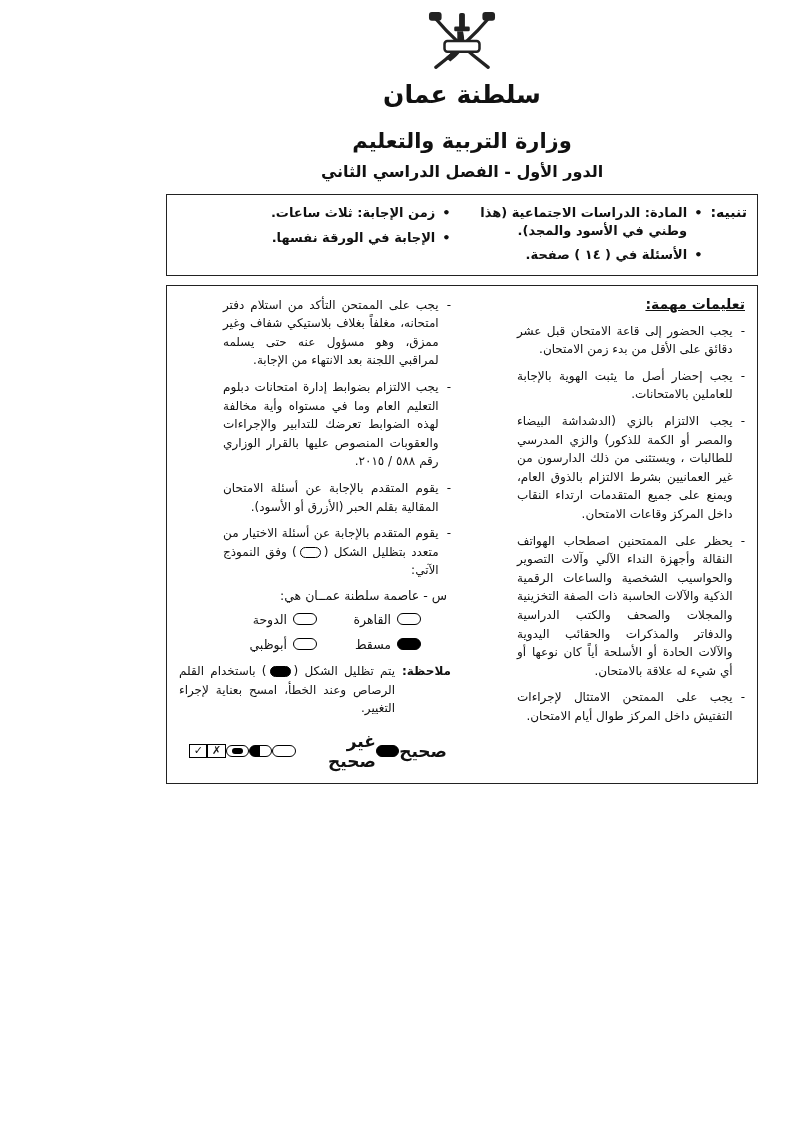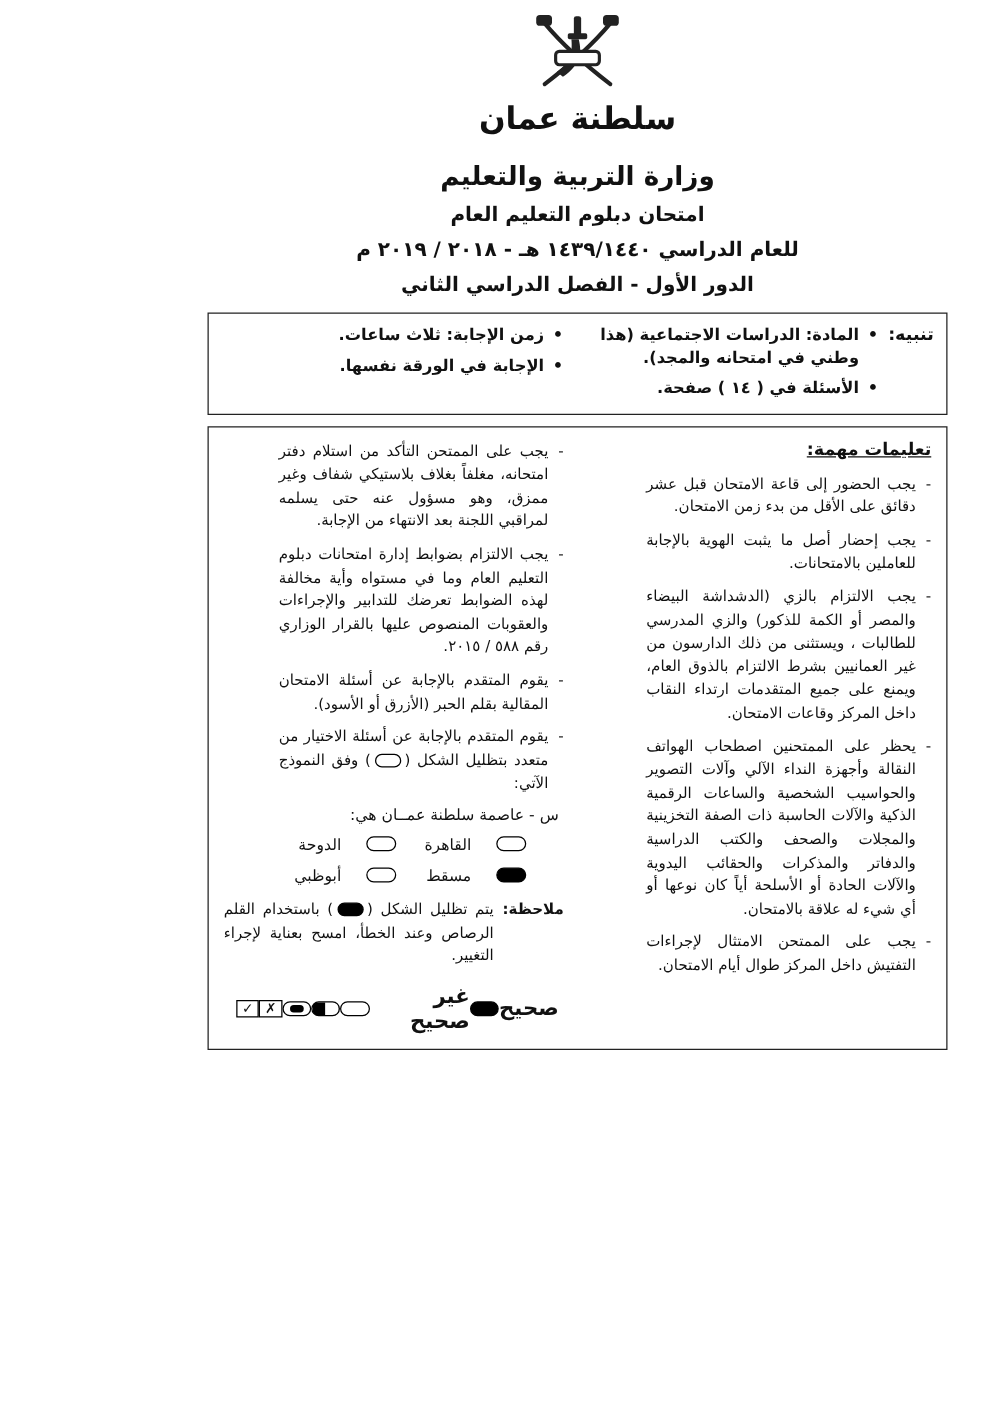--- a/index.html
+++ b/index.html
@@ -57,21 +57,21 @@
     align-items:center; justify-content:center; font-size:11px; font-weight:bold; line-height:1;
   }
 
   
   .example { margin:2px 4px 6px 0; }
   .example-q { font-size:12.5px; margin-bottom:9px; }
   .options-grid {
     display:grid; grid-template-columns:1fr 1fr; row-gap:10px;
     padding:0 26px 0 34px; margin-bottom:10px;
   }
-  .option { display:flex; align-items:center; gap:20px; font-size:12.5px; }
+  .option { display:flex; align-items:center; gap:6px; font-size:12.5px; }
 
   .note { display:flex; gap:7px; font-size:12px; line-height:1.55; margin-top:2px; }
   .note-label { font-weight:bold; white-space:nowrap; }
   .note-text { flex:1; text-align:justify; }
 
   .legend {
     display:flex; align-items:center; justify-content:space-between;
     margin-top:13px; padding:0 4px 0 10px;
   }
   .legend-label { font-weight:bold; font-size:17px; }
@@ -94,31 +94,29 @@
         <rect x="36" y="17" width="16" height="5" rx="1.5"></rect>
         <path d="M45 22 c3 12 1 21 -13 31 l-5 -4 c11 -8 13 -15 12 -27 z"></path>
       </g>
       <rect x="26" y="32" width="36" height="11" rx="3" fill="#fff" stroke="#222" stroke-width="2.6"></rect>
     </svg>
   </div>
 
   <div class="calli1">سلطنة عمان</div>
   <div class="calli2">وزارة التربية والتعليم</div>
 
-  <div class="title">امتحان دبلوم التعليم العام</div>
-  <div class="title">للعام الدراسي ١٤٣٩/١٤٤٠ هـ - ٢٠١٨ / ٢٠١٩ م</div>
   <div class="title">الدور الأول - الفصل الدراسي الثاني</div>
 
   <div class="notice-box">
     <div class="notice-right">
       <span class="notice-label">تنبيه:</span>
       <div>
         <div class="bullet-item">
           <span class="bullet">•</span>
-          <span>المادة: الدراسات الاجتماعية (هذا وطني في امتحانه والمجد).</span>
+          <span>المادة: الدراسات الاجتماعية (هذا وطني في الأسود والمجد).</span>
         </div>
         <div class="bullet-item">
           <span class="bullet">•</span>
           <span>الأسئلة في ( ١٤ ) صفحة.</span>
         </div>
       </div>
     </div>
     <div class="notice-left">
       <div class="bullet-item">
         <span class="bullet">•</span>

